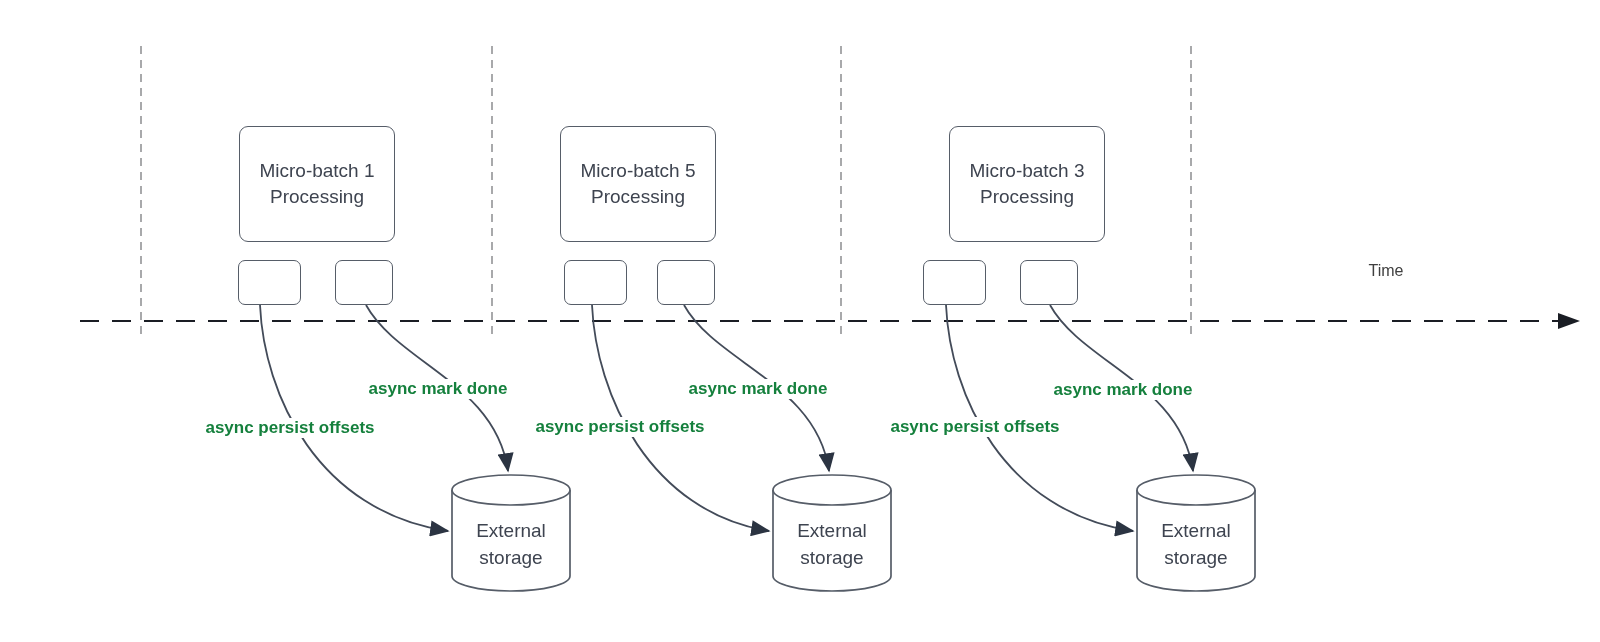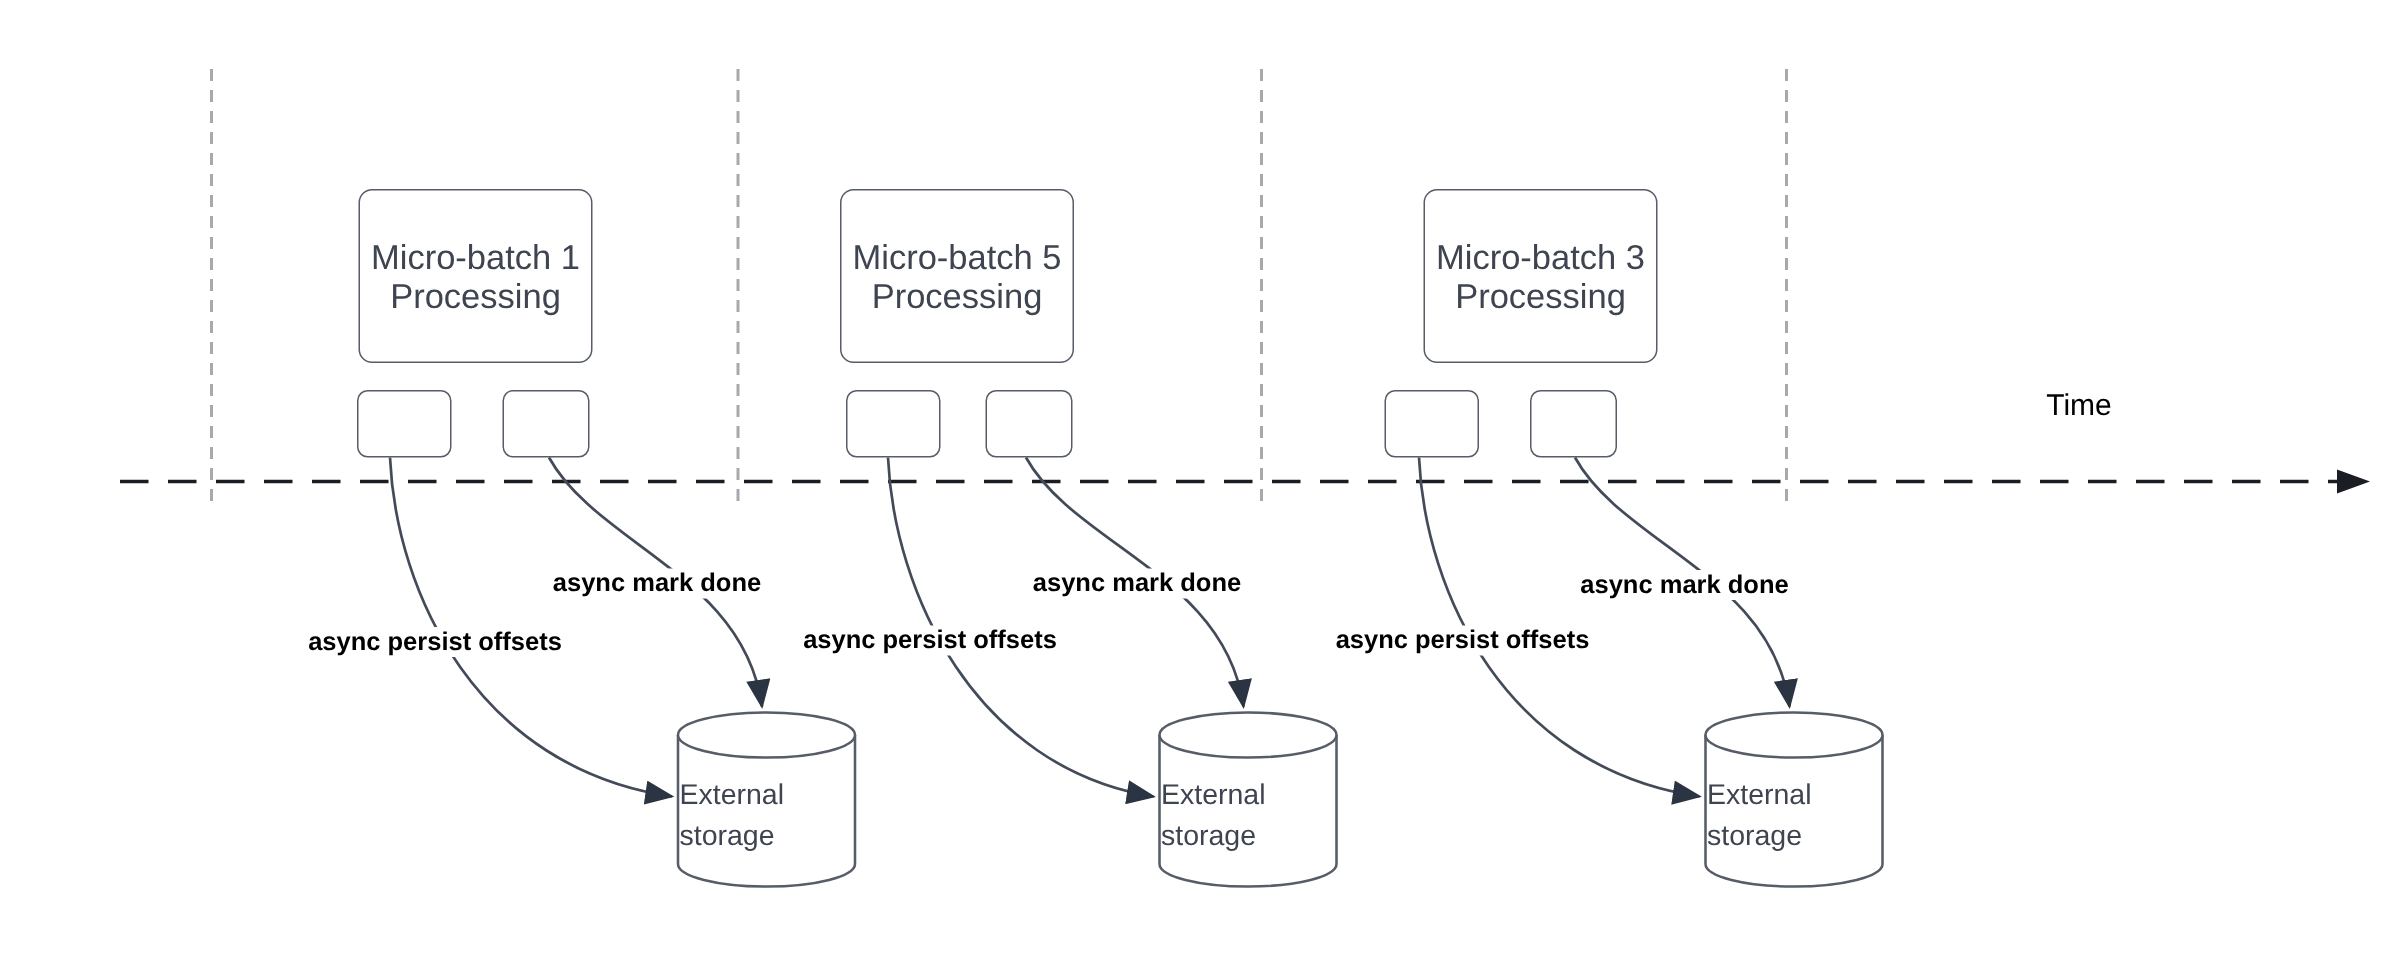--- a/index.html
+++ b/index.html
@@ -21,56 +21,56 @@
     top: 126px;
     border: 1.7px solid #565d68;
     border-radius: 9px;
     background: #ffffff;
     display: flex;
     flex-direction: column;
     align-items: center;
     justify-content: center;
     text-align: center;
     color: #3e4450;
-    font-size: 23px;
+    font-size: 19px;
     line-height: 26px;
   }
   .task-box {
     position: absolute;
     box-sizing: border-box;
     top: 260px;
     height: 45px;
     border: 1.7px solid #565d68;
     border-radius: 7px;
     background: #ffffff;
   }
   .storage-label {
     position: absolute;
     width: 116px;
-    text-align: left;
+    text-align: center;
     color: #3e4450;
     font-size: 19px;
     line-height: 27px;
     transform: translateX(-50%);
   }
   .edge-label {
     position: absolute;
     transform: translate(-50%, -50%);
     white-space: nowrap;
     font-size: 17px;
     font-weight: bold;
-    color: #000000;
+    color: #15803d;
     background: #ffffff;
     padding: 0 3px;
   }
   .time-label {
     position: absolute;
     transform: translate(-50%, -50%);
-    font-size: 20px;
-    color: #000000;
+    font-size: 16px;
+    color: #404040;
     white-space: nowrap;
   }
 </style>
 </head>
 <body>
 
 <div id="canvas">
 
   <svg id="layer-svg" width="1600" height="642" viewBox="0 0 1600 642">
     <defs>

